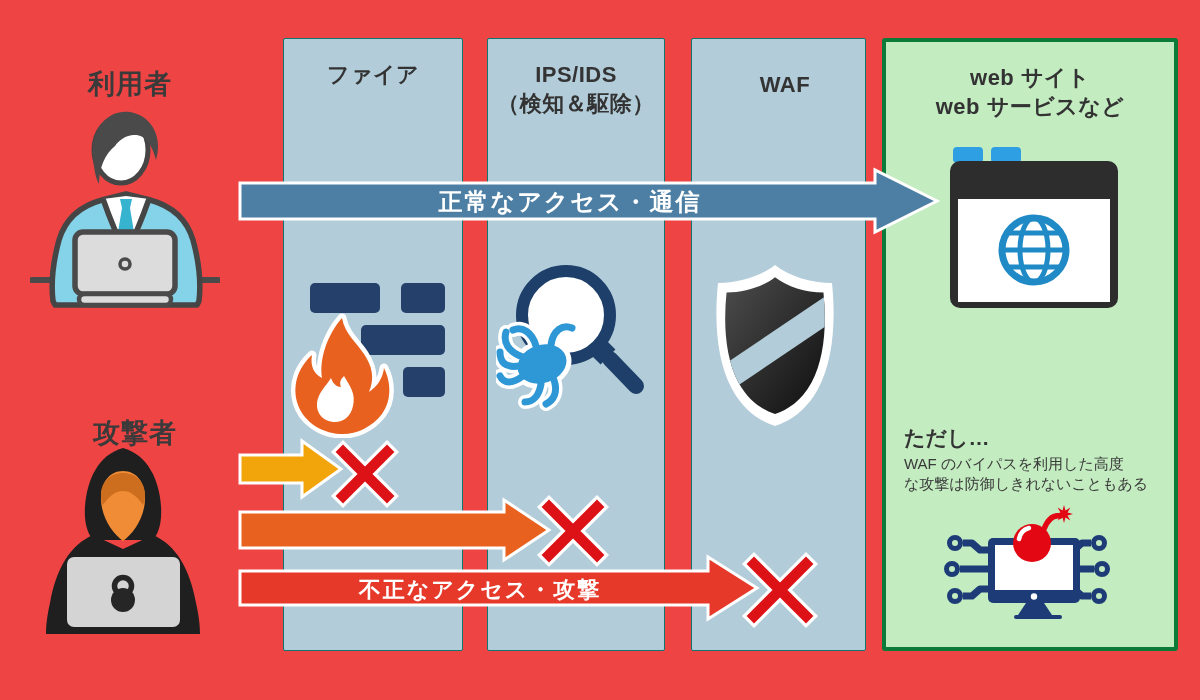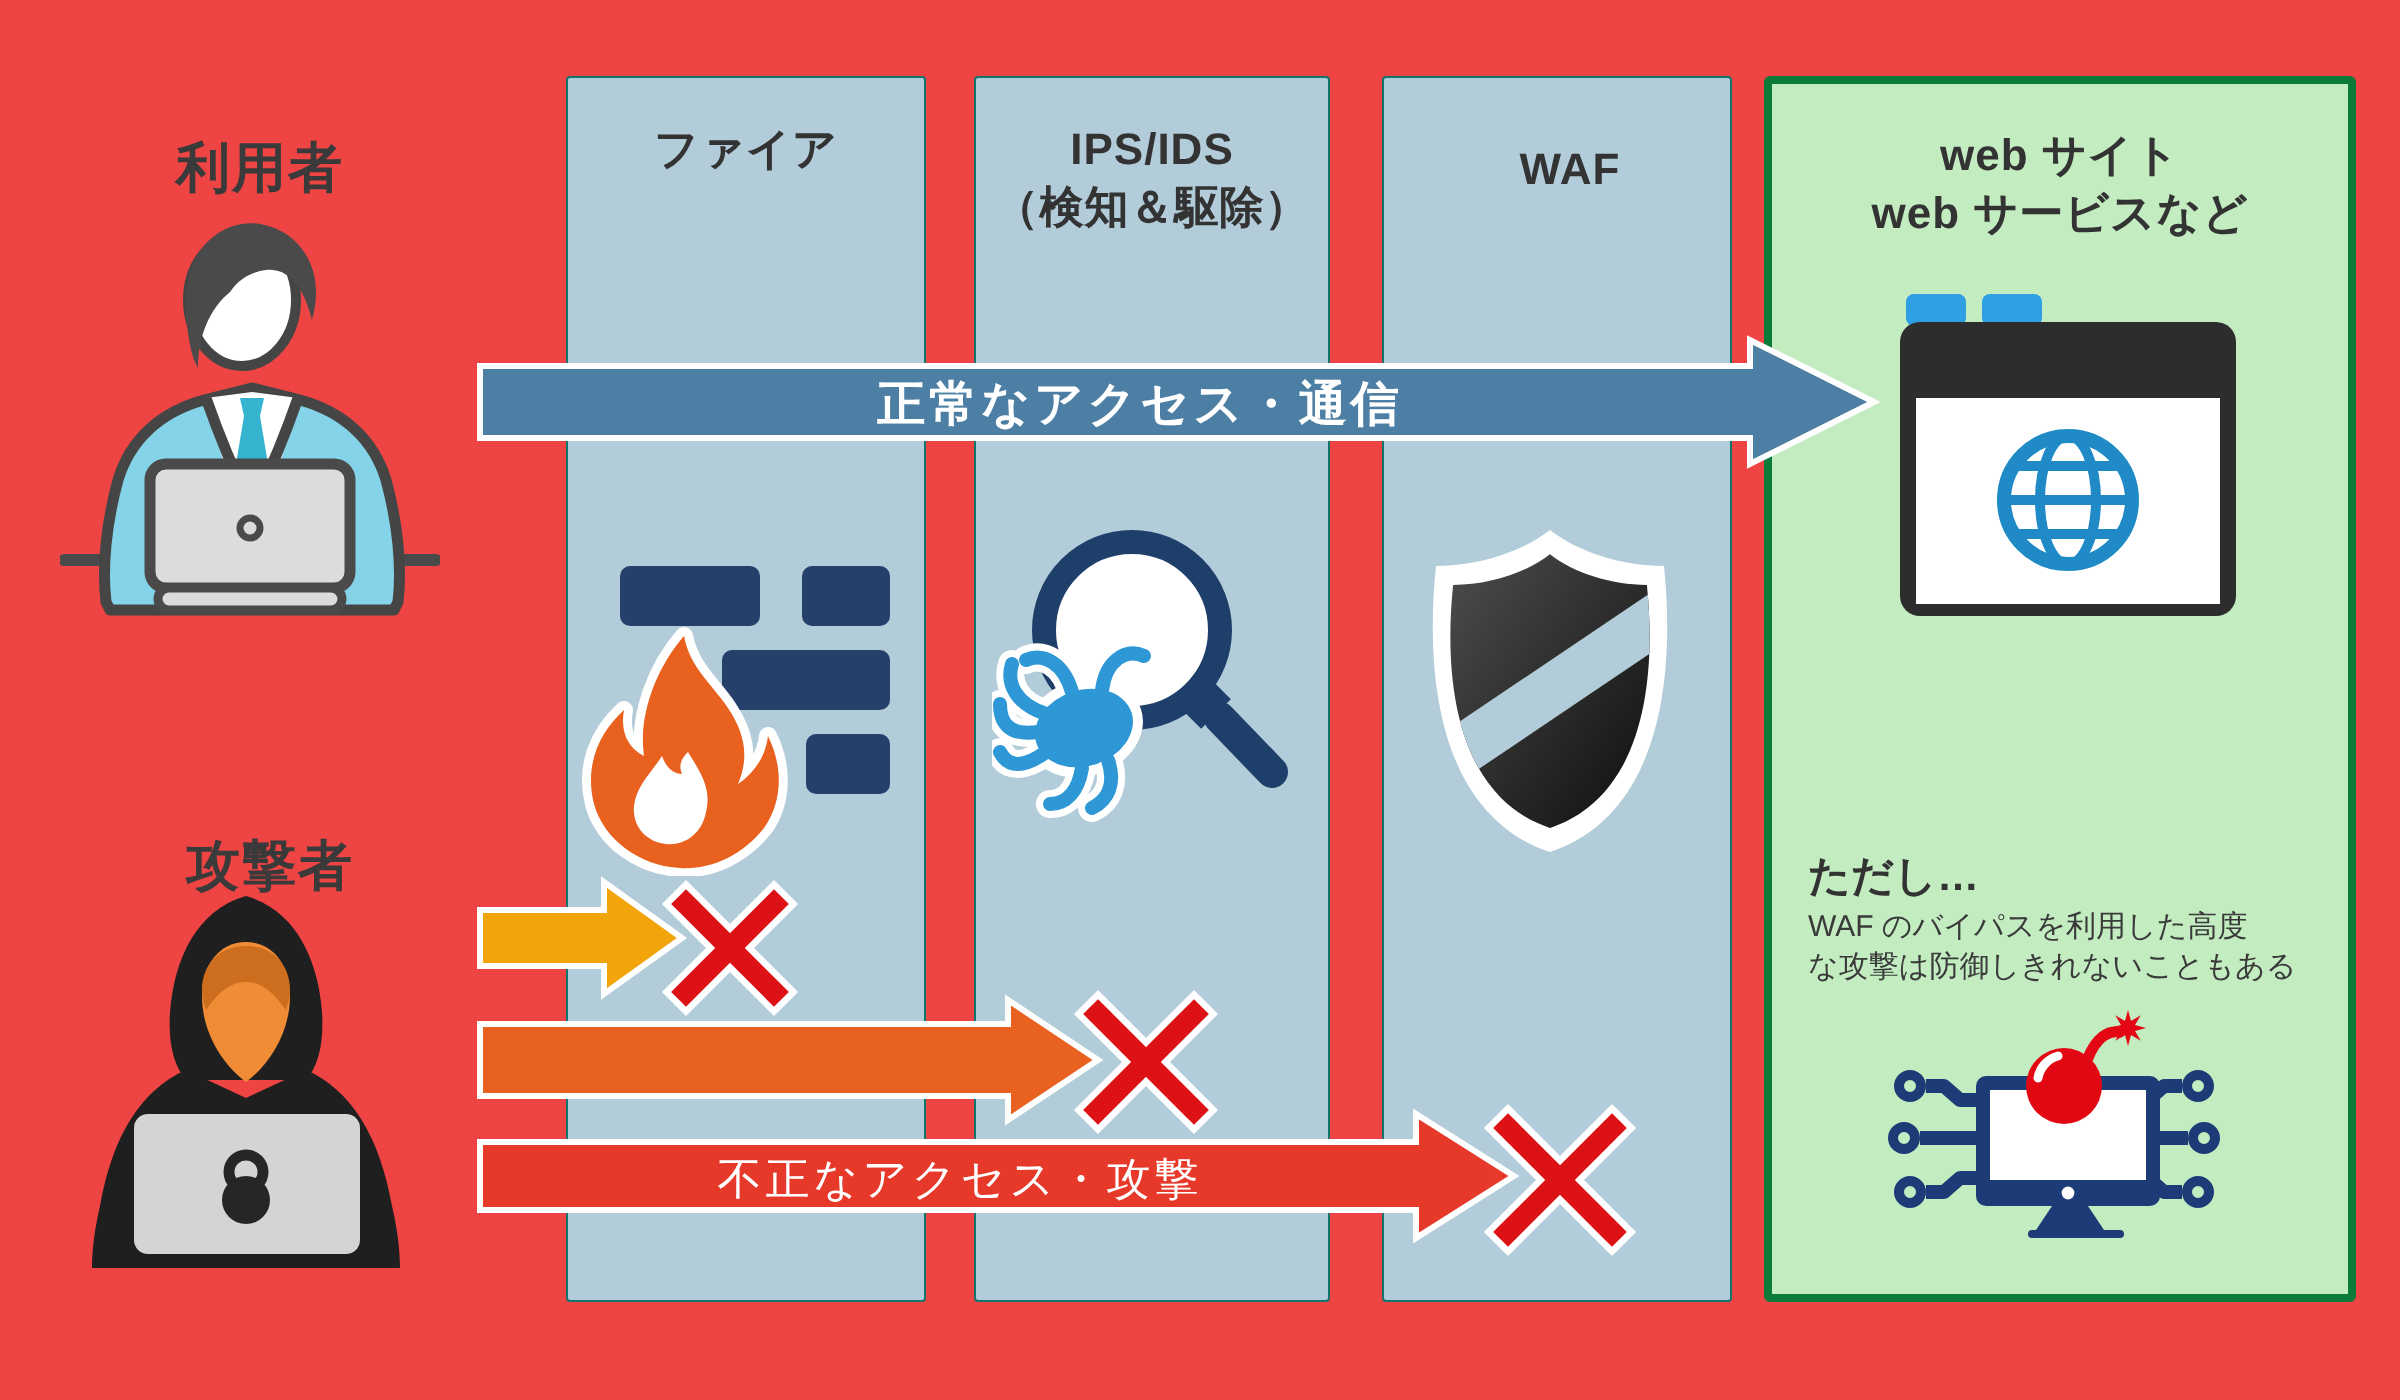--- a/index.html
+++ b/index.html
@@ -18,21 +18,21 @@
   .destination{position:absolute;top:38px;height:613px;left:882px;width:296px;background:#c3ecc0;border:4px solid #0c7a38;box-sizing:border-box;border-radius:3px;}
   .layer-title{position:absolute;top:21px;left:0;right:0;text-align:center;font-size:22px;font-weight:600;line-height:29px;color:#333;letter-spacing:0.5px;}
   .layer-waf .layer-title{top:31px;padding-left:13px;}
   .layer-title span{display:block;}
   
   .note-title{position:absolute;left:18px;top:382px;font-size:21px;font-weight:600;color:#333;}
   .note-body{position:absolute;left:18px;top:412px;font-size:15px;line-height:20px;color:#3a3a3a;}
   .note-body span{display:block;}
   
   .flow-label-normal{position:absolute;left:250px;top:186px;width:640px;text-align:center;font-size:24px;font-weight:700;color:#fff;letter-spacing:2px;}
-  .flow-label-attack{position:absolute;left:240px;top:575px;width:480px;text-align:center;font-size:22px;font-weight:400;color:#fff;letter-spacing:2px;}
+  .flow-label-attack{position:absolute;left:240px;top:575px;width:480px;text-align:center;font-size:22px;font-weight:700;color:#fff;letter-spacing:2px;}
   svg{display:block;}
   .overlay{position:absolute;left:0;top:0;pointer-events:none;}
 </style>
 </head>
 <body>
 
 <div class="canvas">
 
   <div class="actor-label" style="left:35px;top:66px;">利用者</div>
   <div class="actor-label" style="left:40px;top:400px;margin-top:15px;">攻撃者</div>

